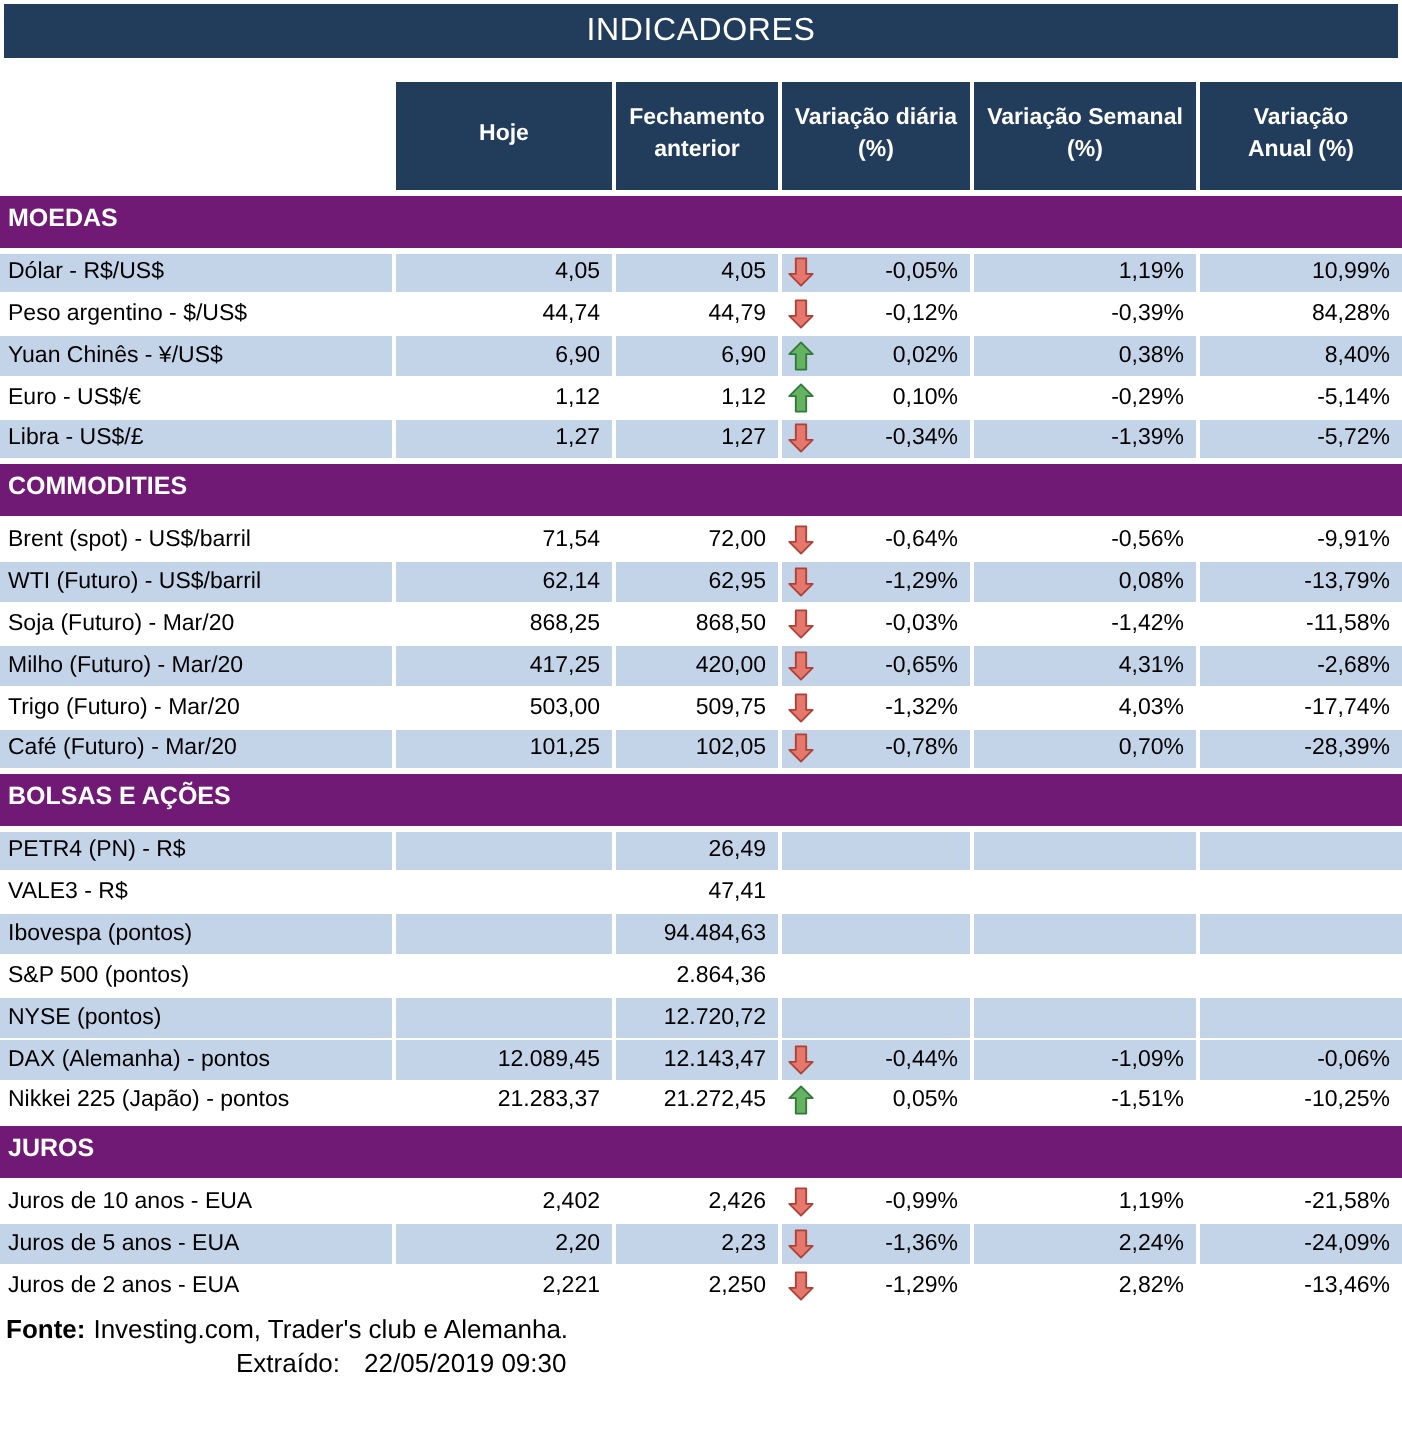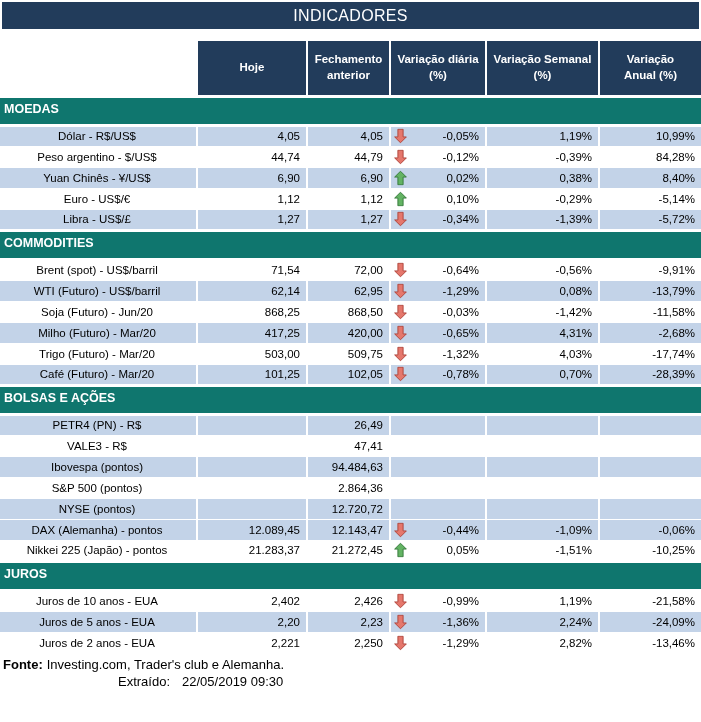--- a/index.html
+++ b/index.html
@@ -34,42 +34,42 @@
     height: 55px;
     padding: 2px;
     border-left: 2px solid #fff;
   }
   thead th.corner {
     background: #fff;
     border: none;
   }
   thead th .hline { line-height: 1.35; white-space: nowrap; }
   .section-row td {
-    background: #0f766e;
+    background: #701a75;
     color: #fff;
     font-weight: bold;
     font-size: 12.5px;
     text-align: left;
     padding: 4px 4px 8px 4px;
     border-top: 3px solid #fff;
     border-bottom: 3px solid #fff;
   }
   .data-row td {
     background: #fff;
     font-size: 11.5px;
     height: 21px;
     padding: 2px 6px 2px 4px;
     border-right: 2px solid #fff;
     border-bottom: 1px solid #fff;
     overflow: hidden;
     white-space: nowrap;
   }
   .data-row td:last-child { border-right: none; }
   .data-row.shaded td { background: #C3D3E8; }
-  .label-cell { text-align: center; }
+  .label-cell { text-align: left; }
   .num-cell { text-align: right; }
   .var-cell { position: relative; }
   .arrow {
     position: absolute;
     left: 3px;
     top: 50%;
     transform: translateY(-50%);
     line-height: 0;
   }
   .footer { font-size: 13px; margin-top: 3px; }
@@ -189,21 +189,21 @@
           <td class="label-cell">WTI (Futuro) - US$/barril</td>
           <td class="num-cell">62,14</td>
           <td class="num-cell">62,95</td>
           <td class="num-cell var-cell"><span class="arrow"><svg width="13" height="15" viewBox="0 0 14 16">
                 <polygon points="7,15.3 0.7,9 4.2,9 4.2,0.7 9.8,0.7 9.8,9 13.3,9" fill="#E5776C" stroke="#AD4238" stroke-width="1" stroke-linejoin="round"></polygon>
               </svg></span><span>-1,29%</span></td>
           <td class="num-cell">0,08%</td>
           <td class="num-cell">-13,79%</td>
         </tr>
         <tr class="data-row">
-          <td class="label-cell">Soja (Futuro) - Jun/20</td>
+          <td class="label-cell">Soja (Futuro) - Mar/20</td>
           <td class="num-cell">868,25</td>
           <td class="num-cell">868,50</td>
           <td class="num-cell var-cell"><span class="arrow"><svg width="13" height="15" viewBox="0 0 14 16">
                 <polygon points="7,15.3 0.7,9 4.2,9 4.2,0.7 9.8,0.7 9.8,9 13.3,9" fill="#E5776C" stroke="#AD4238" stroke-width="1" stroke-linejoin="round"></polygon>
               </svg></span><span>-0,03%</span></td>
           <td class="num-cell">-1,42%</td>
           <td class="num-cell">-11,58%</td>
         </tr>
         <tr class="data-row shaded">
           <td class="label-cell">Milho (Futuro) - Mar/20</td>

